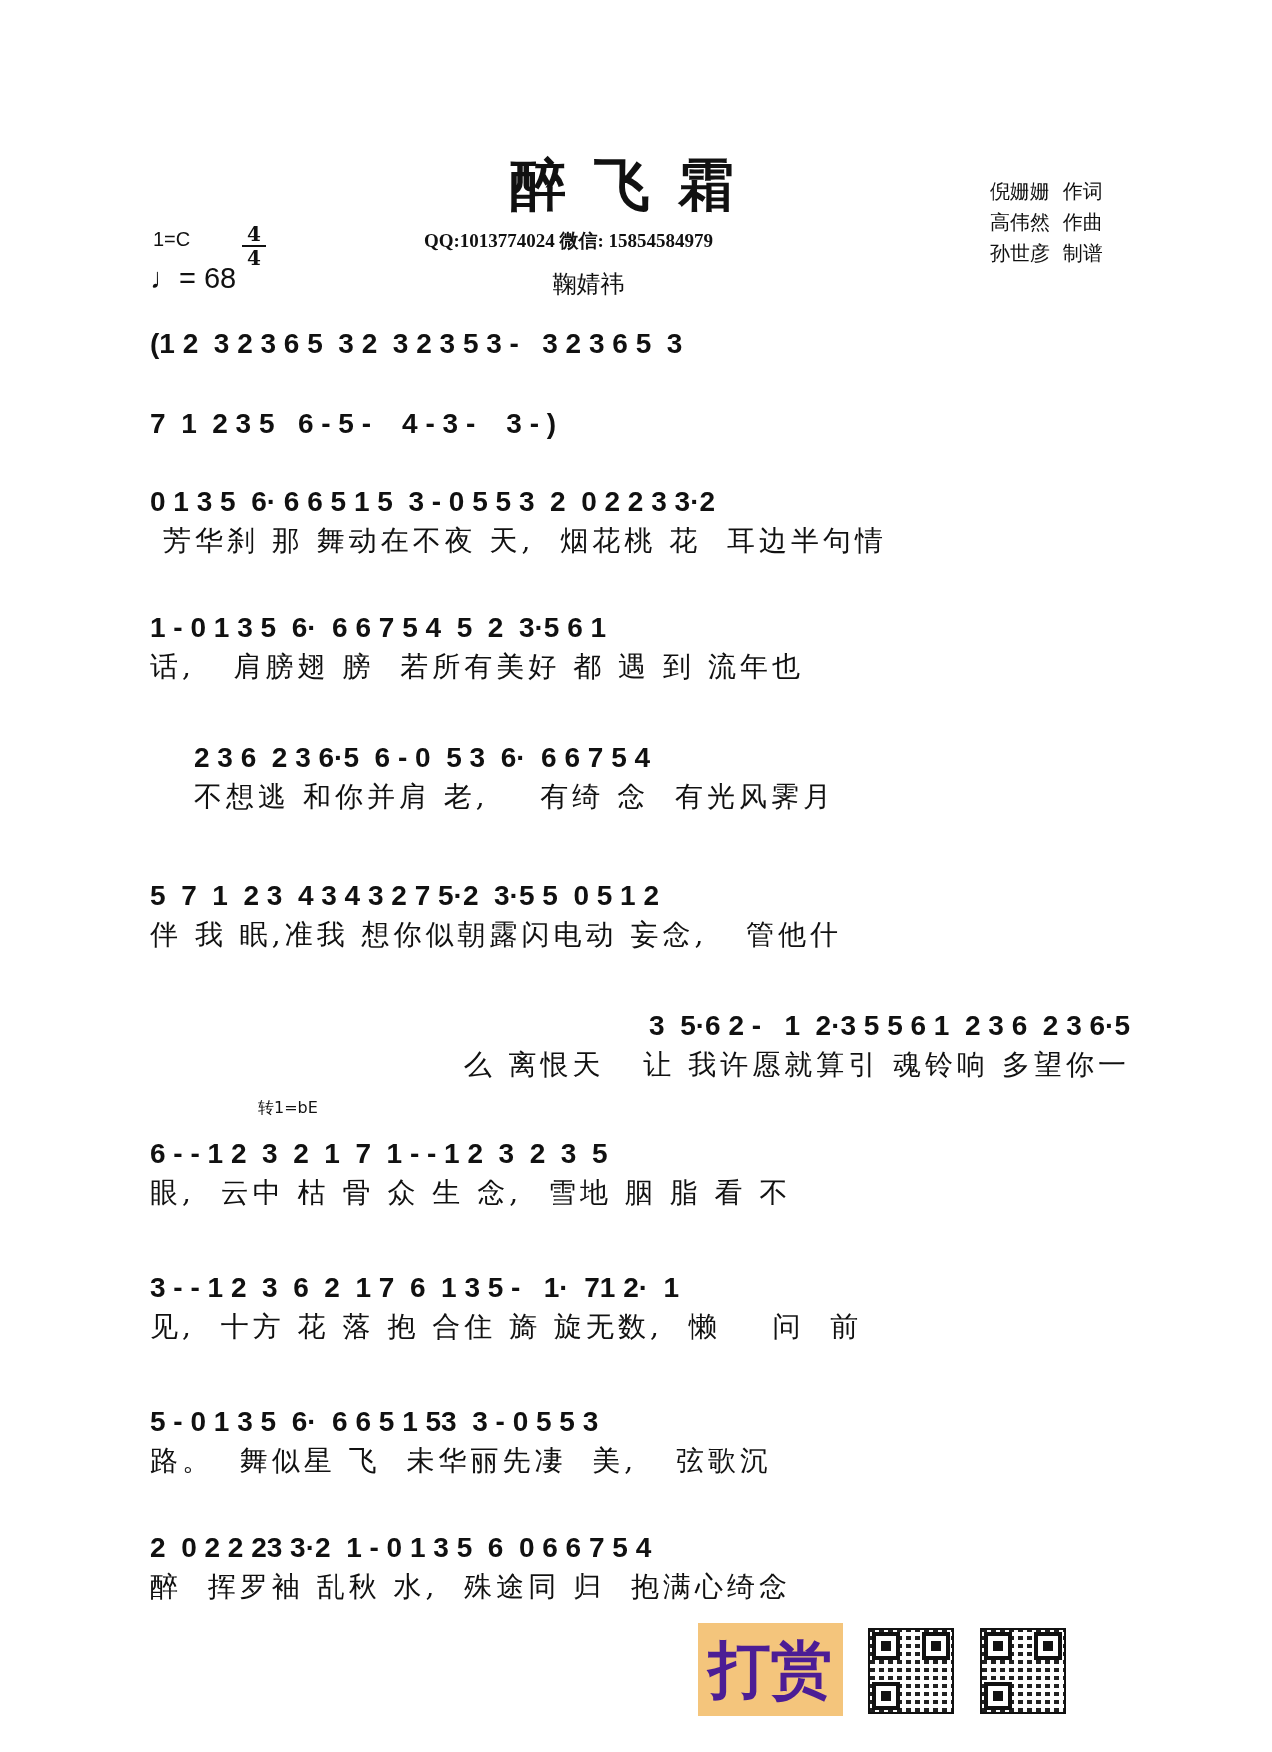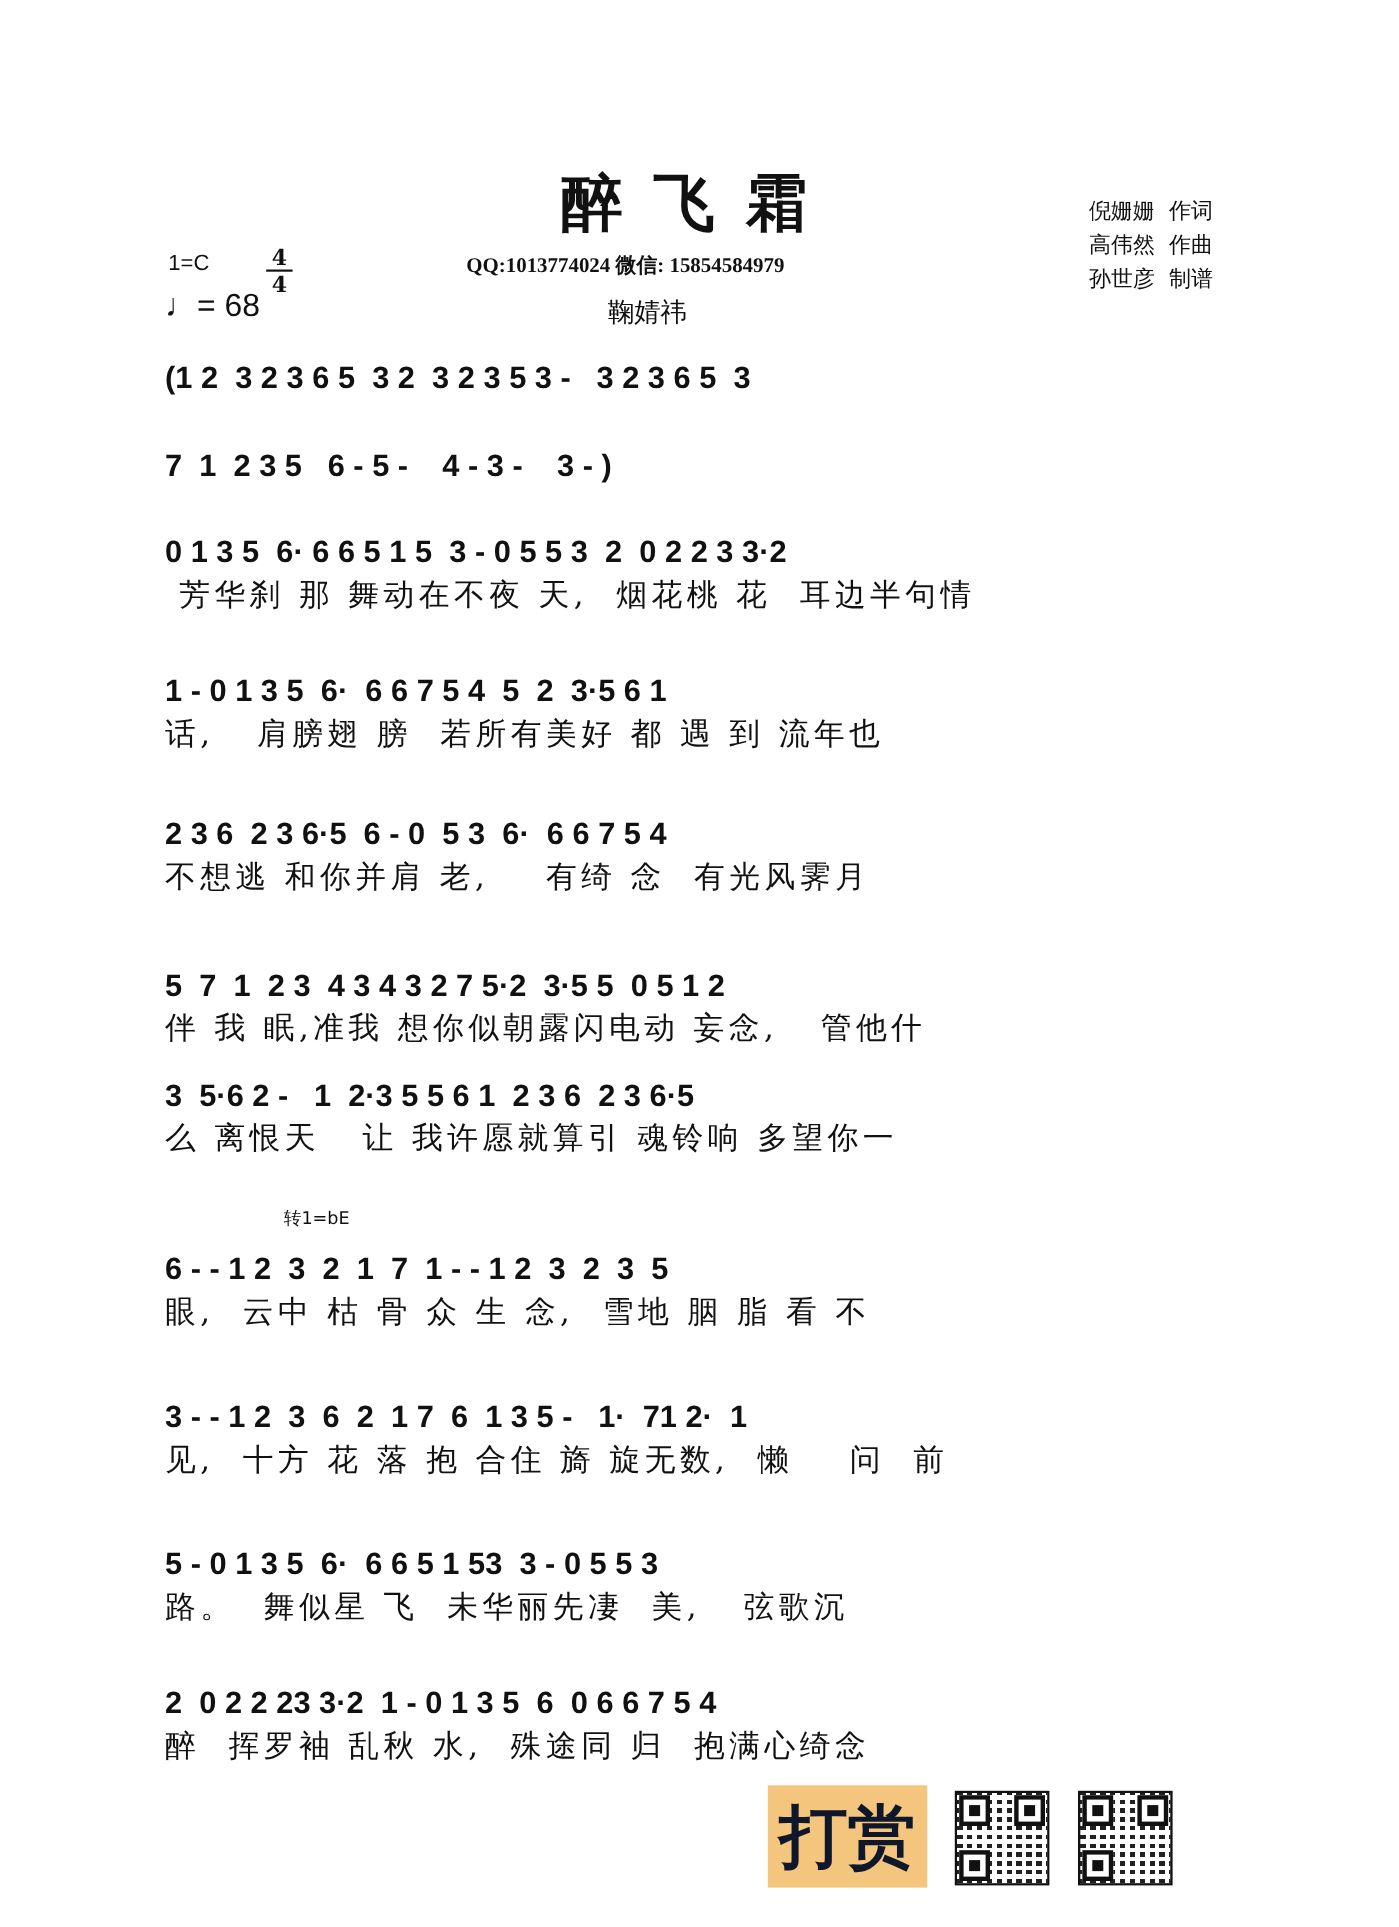--- a/index.html
+++ b/index.html
@@ -11,21 +11,21 @@
   .credits{left:990px;top:176px;font-family:"DejaVu Serif",serif;font-size:20px;line-height:31px;}
   .credits .cr{white-space:pre;text-align:right;}
   .key{left:153px;top:228px;font-size:20px;font-family:"Liberation Sans",sans-serif;}
   .tempo{left:150px;top:262px;font-size:29px;}
   .timesig{left:242px;top:224px;width:24px;text-align:center;font-family:"DejaVu Serif",serif;font-weight:bold;font-size:20px;line-height:20px;}
   .timesig .bar{border-top:2px solid #111;margin:1px 0;}
   .row{position:absolute;left:150px;width:980px;}
   .notes{font-family:"Liberation Sans",sans-serif;font-weight:bold;font-size:28px;white-space:pre;height:40px;line-height:40px;position:relative;}
   .lyrics{font-family:"DejaVu Serif",serif;font-size:28px;white-space:pre;letter-spacing:4px;position:relative;}
   .transpose{left:258px;top:1098px;font-size:16px;font-family:"DejaVu Sans",sans-serif;}
-  .reward{left:698px;top:1623px;width:145px;height:93px;background:#f4c57c;color:#0f172a;font-family:"DejaVu Serif",serif;font-weight:bold;font-size:62px;line-height:93px;text-align:center;}
+  .reward{left:698px;top:1623px;width:145px;height:93px;background:#f4c57c;color:#4c1d95;font-family:"DejaVu Serif",serif;font-weight:bold;font-size:62px;line-height:93px;text-align:center;}
   .qr{top:1628px;width:82px;height:82px;background:
       repeating-linear-gradient(90deg,#111 0 5px,#fff 5px 9px),
       repeating-linear-gradient(0deg,#111 0 4px,#fff 4px 8px);background-blend-mode:screen;border:2px solid #111;}
   .qr .f{position:absolute;width:20px;height:20px;border:4px solid #111;background:#fff;}
   .qr .f::after{content:"";position:absolute;left:5px;top:5px;width:10px;height:10px;background:#111;}
 </style>
 </head>
 <body>
 
 <div class="abs title">醉飞霜</div>
@@ -56,29 +56,29 @@
       <div class="lyrics"></div>
     </div>
     <div class="row" style="top: 482px;">
       <div class="notes">0 1 3 5  6· 6 6 5 1 5  3 - 0 5 5 3  2  0 2 2 3 3·2</div>
       <div class="lyrics"> 芳华刹 那 舞动在不夜 天,  烟花桃 花  耳边半句情</div>
     </div>
     <div class="row" style="top: 608px;">
       <div class="notes">1 - 0 1 3 5  6·  6 6 7 5 4  5  2  3·5 6 1</div>
       <div class="lyrics">话,   肩膀翅 膀  若所有美好 都 遇 到 流年也</div>
     </div>
-    <div class="row" style="top: 738px;">
+    <div class="row" style="top: 738px; margin-left: 44px;">
       <div class="notes">2 3 6  2 3 6·5  6 - 0  5 3  6·  6 6 7 5 4</div>
       <div class="lyrics">不想逃 和你并肩 老,    有绮 念  有光风霁月</div>
     </div>
     <div class="row" style="top: 876px;">
       <div class="notes">5  7  1  2 3  4 3 4 3 2 7 5·2  3·5 5  0 5 1 2</div>
       <div class="lyrics">伴 我 眠,准我 想你似朝露闪电动 妄念,   管他什</div>
     </div>
-    <div class="row" style="top: 976px;">
+    <div class="row" style="top: 1006px; text-align: right;">
       <div class="notes">3  5·6 2 -   1  2·3 5 5 6 1  2 3 6  2 3 6·5</div>
       <div class="lyrics">么 离恨天   让 我许愿就算引 魂铃响 多望你一</div>
     </div>
     <div class="row" style="top: 1134px;">
       <div class="notes">6 - - 1 2  3  2  1  7  1 - - 1 2  3  2  3  5</div>
       <div class="lyrics">眼,  云中 枯 骨 众 生 念,  雪地 胭 脂 看 不</div>
     </div>
     <div class="row" style="top: 1268px;">
       <div class="notes">3 - - 1 2  3  6  2  1 7  6  1 3 5 -   1·  71 2·  1</div>
       <div class="lyrics">见,  十方 花 落 抱 合住 旖 旋无数,  懒    问  前</div>

